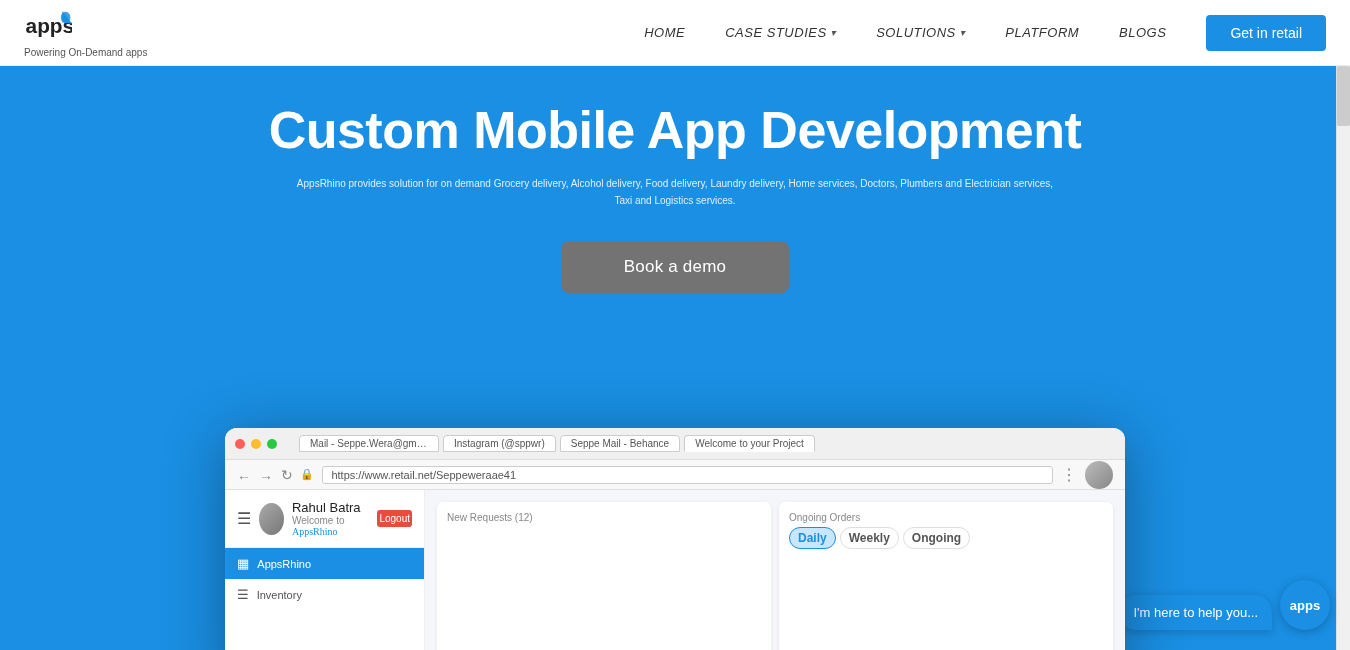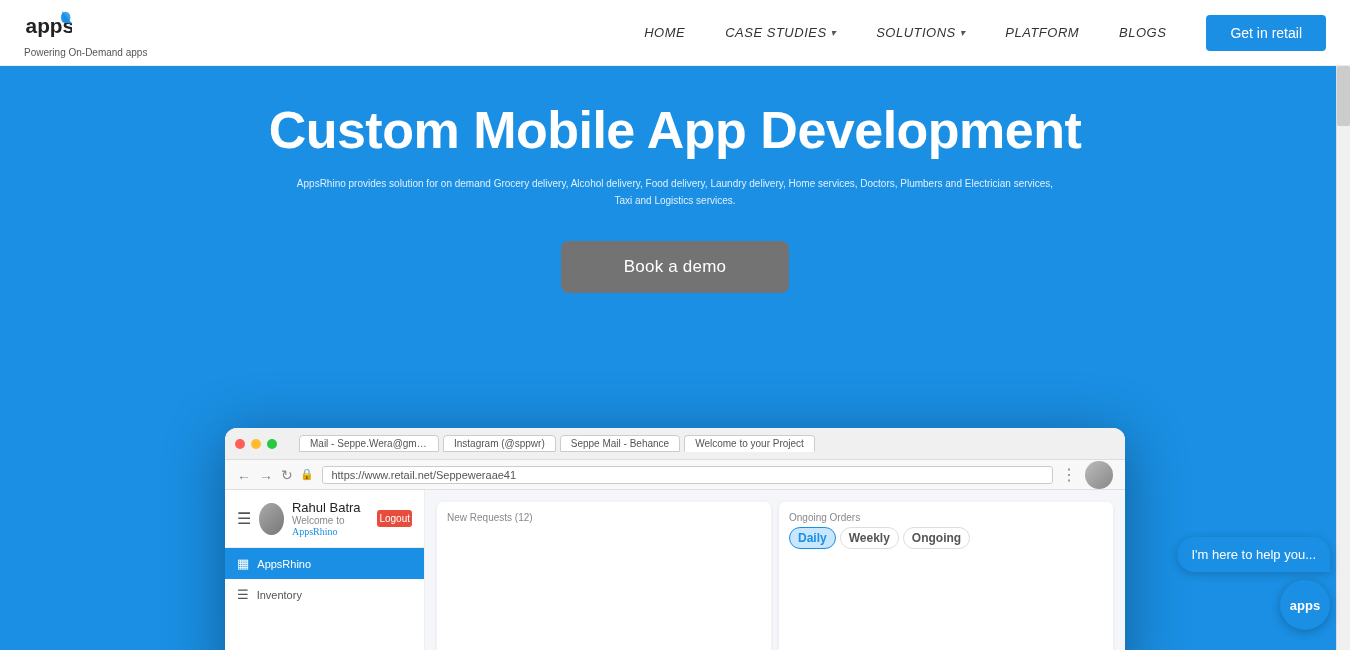--- a/index.html
+++ b/index.html
@@ -236,21 +236,20 @@
       cursor: pointer; background: #fff; color: #555; font-weight: bold;
     }
     .tab-btn.active { background: #c8e6fc; border-color: #1a8fe3; color: #1a8fe3; }
 
     
     .chat-widget {
       position: fixed;
       bottom: 20px;
       right: 20px;
       display: flex;
-      flex-direction: column;
       align-items: flex-end;
       gap: 8px;
     }
     .chat-bubble {
       background: #1a8fe3;
       color: #fff;
       border-radius: 20px 20px 0 20px;
       padding: 10px 14px;
       font-size: 13px;
       max-width: 200px;

